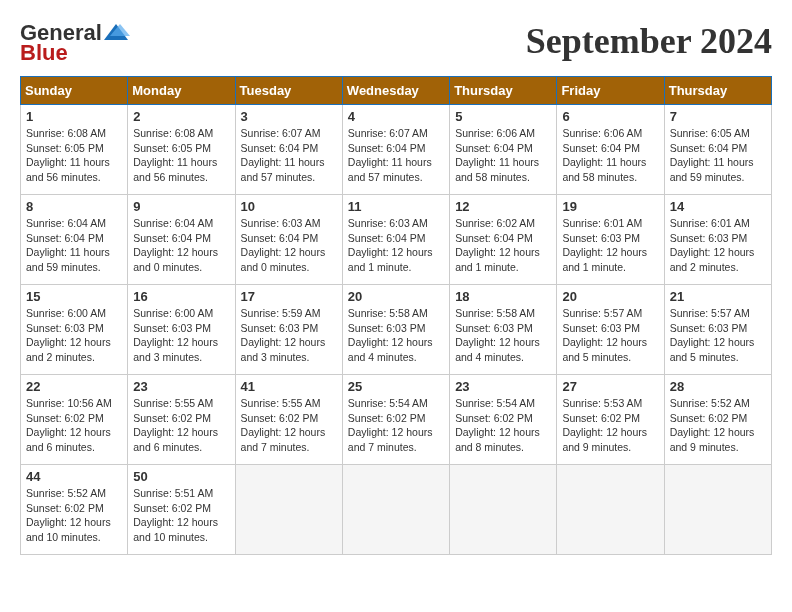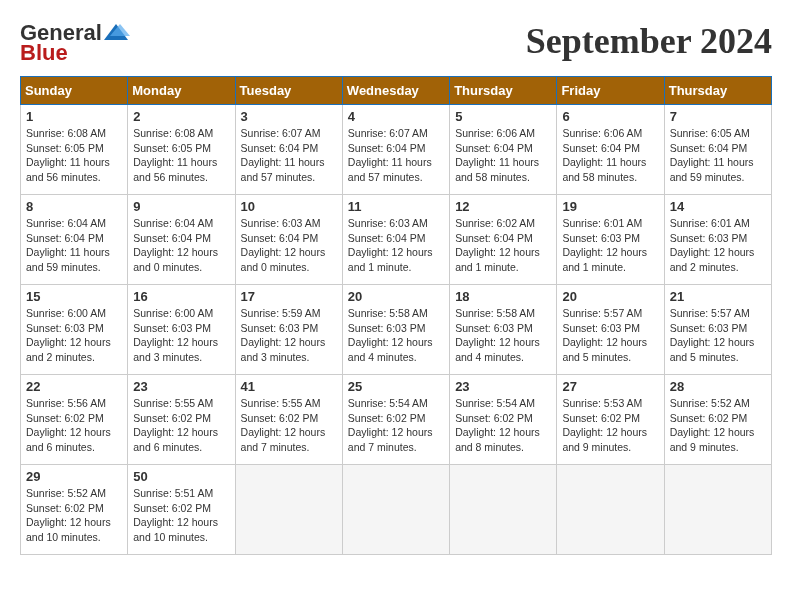--- a/index.html
+++ b/index.html
@@ -273,21 +273,21 @@
           <span>Sunrise: 5:57 AM</span><br>
           <span>Sunset: 6:03 PM</span><br>
           <span>Daylight: 12 hours and 5 minutes.</span>
         </div>
       </td>
       </tr>
       <tr>
         <td>
         <span class="day-number">22</span>
         <div class="day-info">
-          <span>Sunrise: 5:56 AM</span><br>
+          <span>Sunrise: 10:56 AM</span><br>
           <span>Sunset: 6:02 PM</span><br>
           <span>Daylight: 12 hours and 6 minutes.</span>
         </div>
       </td>
         <td>
         <span class="day-number">23</span>
         <div class="day-info">
           <span>Sunrise: 5:55 AM</span><br>
           <span>Sunset: 6:02 PM</span><br>
           <span>Daylight: 12 hours and 6 minutes.</span>
@@ -329,21 +329,21 @@
         <span class="day-number">28</span>
         <div class="day-info">
           <span>Sunrise: 5:52 AM</span><br>
           <span>Sunset: 6:02 PM</span><br>
           <span>Daylight: 12 hours and 9 minutes.</span>
         </div>
       </td>
       </tr>
       <tr>
         <td>
-        <span class="day-number">29</span>
+        <span class="day-number">44</span>
         <div class="day-info">
           <span>Sunrise: 5:52 AM</span><br>
           <span>Sunset: 6:02 PM</span><br>
           <span>Daylight: 12 hours and 10 minutes.</span>
         </div>
       </td>
         <td>
         <span class="day-number">50</span>
         <div class="day-info">
           <span>Sunrise: 5:51 AM</span><br>

